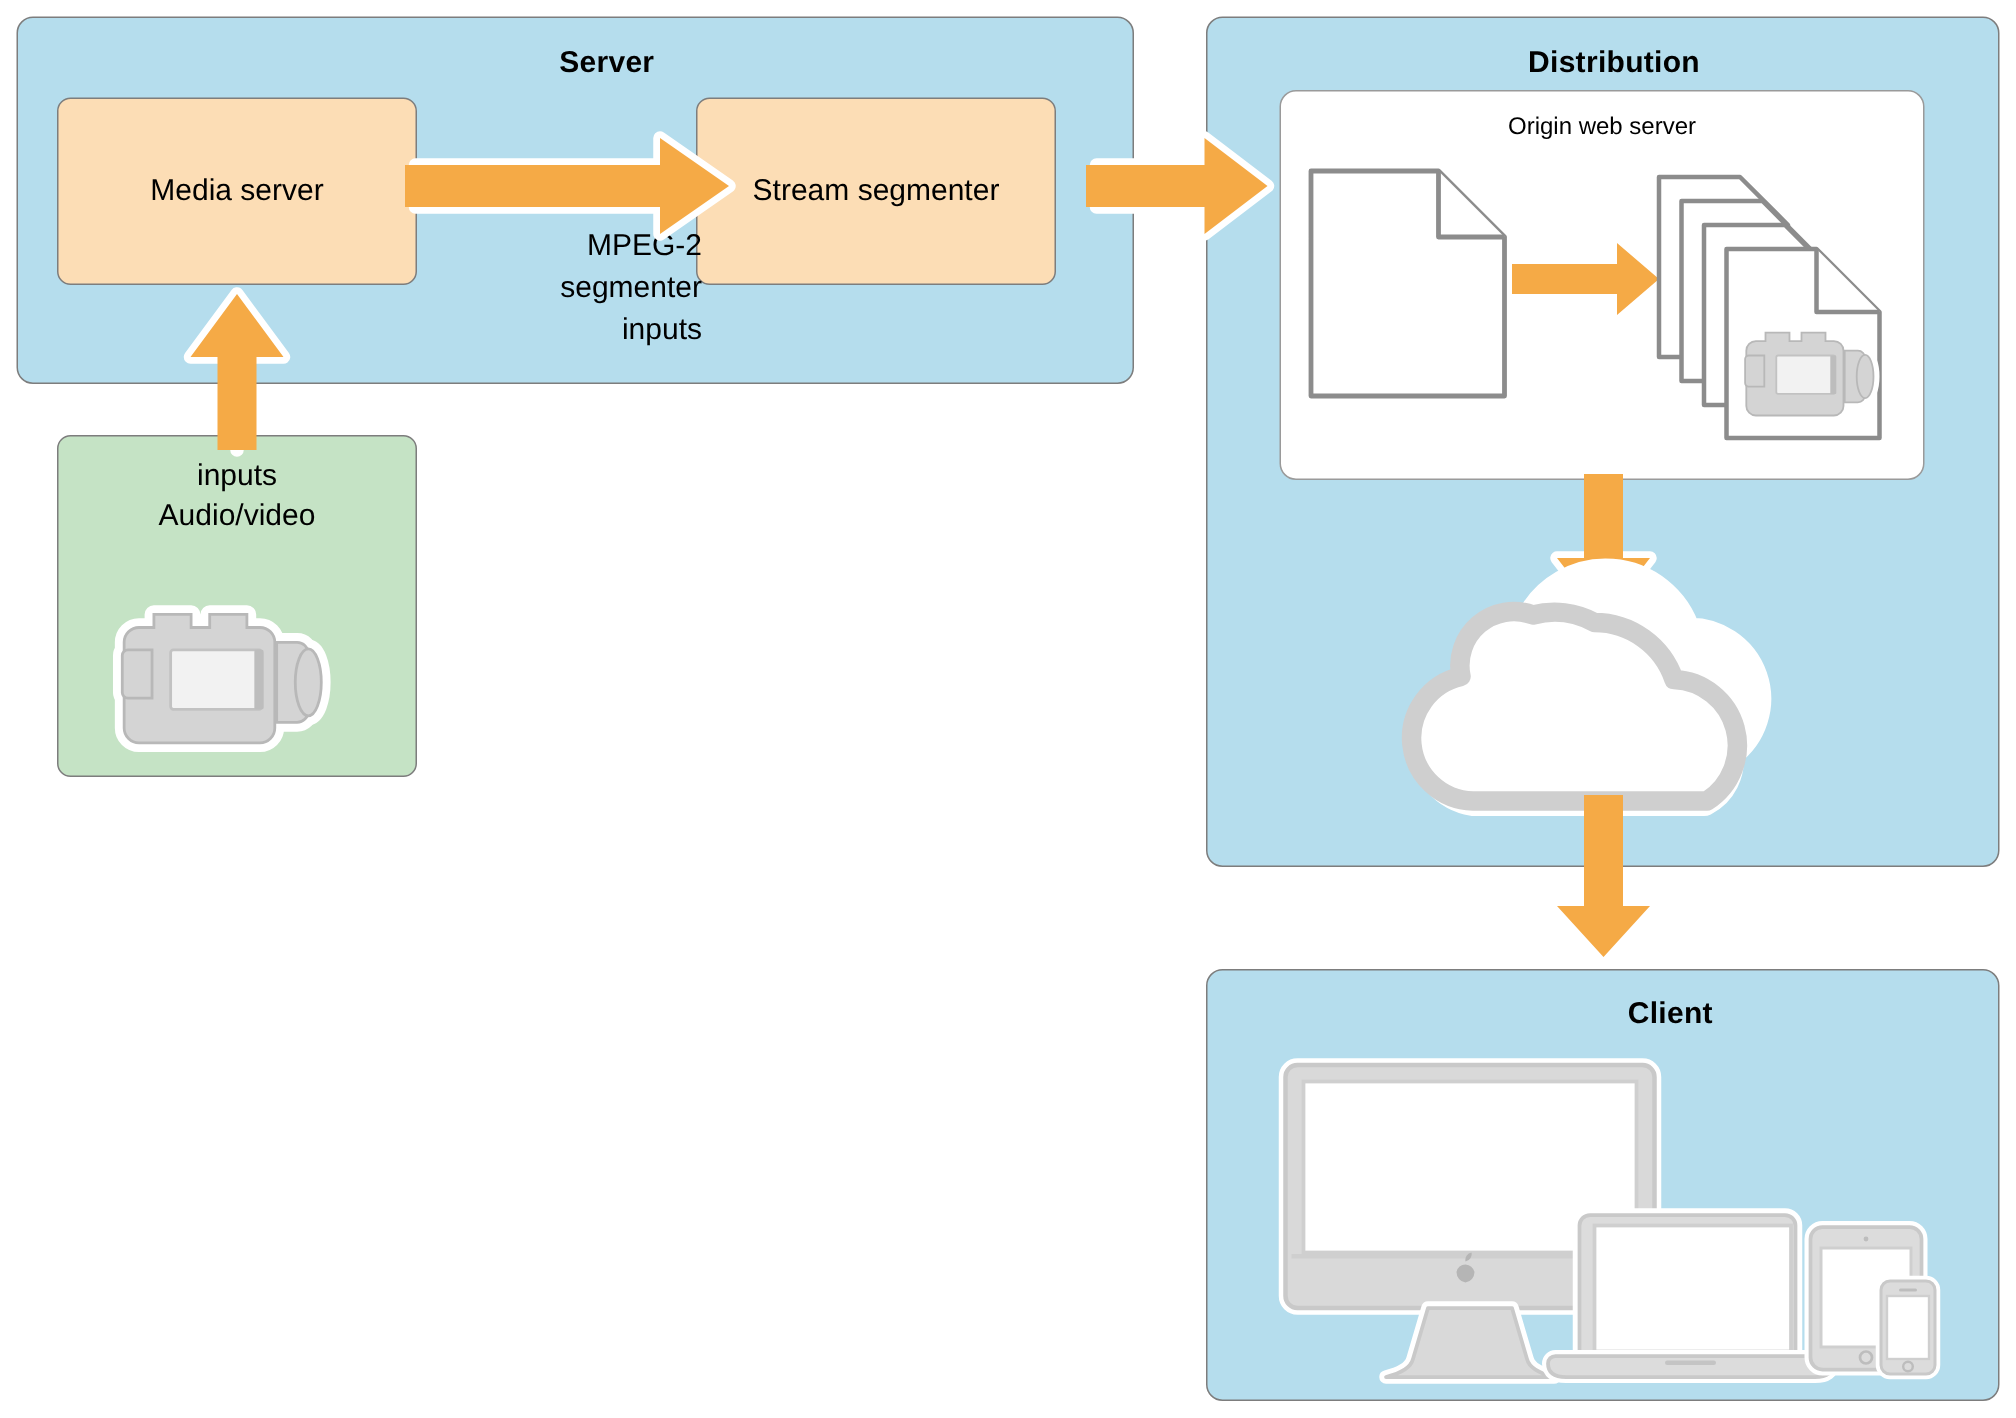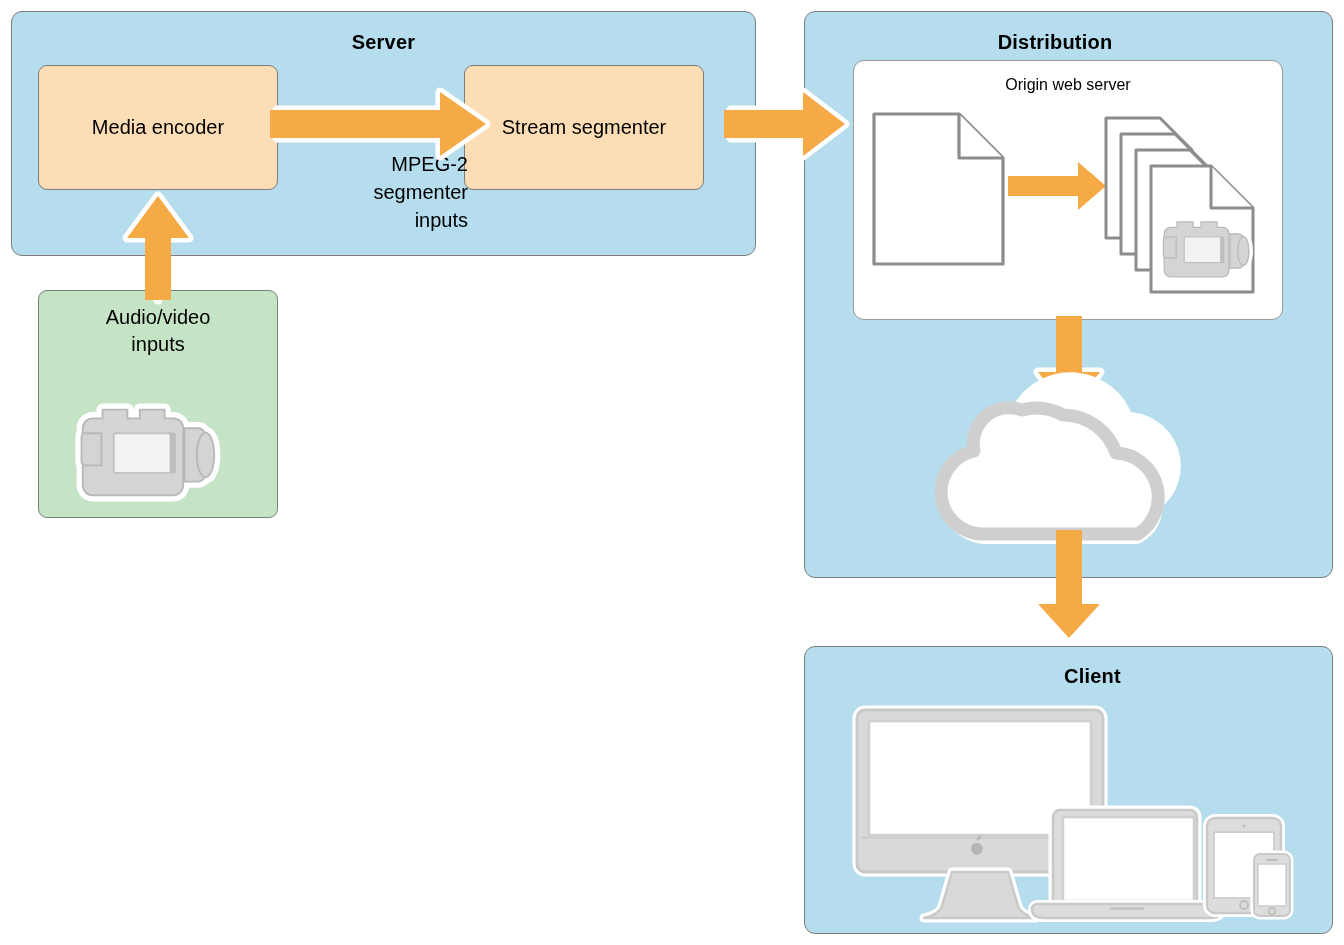--- a/index.html
+++ b/index.html
@@ -2,21 +2,21 @@
 <html><head>
 <meta charset="utf-8">
 <style>
   html,body{margin:0;padding:0;background:#ffffff;}
   body{width:1344px;height:945px;position:relative;overflow:hidden;
        font-family:"Liberation Sans","DejaVu Sans",sans-serif;color:#000;}
   .stage{position:absolute;left:0;top:0;width:1344px;height:945px;}
   .panel{position:absolute;background:#b5dded;border:1.5px solid #7d7d7d;
          border-radius:11px;box-sizing:border-box;}
   .panel-title{position:absolute;left:0;right:0;text-align:center;
-               font-weight:bold;font-size:20px;letter-spacing:.2px;}
+               font-weight:bold;font-size:20px;letter-spacing:.2px;padding-left:21px;}
   .obox{position:absolute;background:#fcddb5;border:1.5px solid #7d7d7d;
         border-radius:9px;box-sizing:border-box;display:flex;align-items:center;
         justify-content:center;font-size:20px;text-align:center;}
   .gbox{position:absolute;background:#c5e3c5;border:1.5px solid #7d7d7d;
         border-radius:9px;box-sizing:border-box;}
   .gbox-label{position:absolute;left:0;right:0;top:14px;text-align:center;
               font-size:20px;line-height:27px;}
   .wbox{position:absolute;background:#ffffff;border:1.5px solid #9a9a9a;
         border-radius:11px;box-sizing:border-box;}
   .wbox-label{position:absolute;left:0;right:0;top:12px;text-align:center;font-size:16px;}
@@ -30,38 +30,38 @@
 </head>
 <body>
 
 <div class="stage">
 
   <div class="panel" style="left:11px;top:11px;width:745px;height:245px;">
   </div>
   <div class="panel-title" style="left:11px;width:745px;top:31px;">Server</div>
 
   <div class="obox" style="left:38px;top:65px;width:240px;height:125px;">
-    <span>Media encoder</span>
+    <span>Media server</span>
   </div>
 
   <div class="obox" style="left:464px;top:65px;width:240px;height:125px;">
     <span>Stream segmenter</span>
   </div>
 
   <div class="side-label" style="left:303px;top:150px;width:165px;">
     <div>MPEG-2</div>
     <div>segmenter</div>
     <div>inputs</div>
   </div>
 
   <div class="gbox" style="left:38px;top:290px;width:240px;height:228px;">
   </div>
   <div class="gbox-label" style="left:38px;width:240px;top:304px;">
+    <div>inputs</div>
     <div>Audio/video</div>
-    <div>inputs</div>
   </div>
 
   <div class="panel" style="left:804px;top:11px;width:529px;height:567px;">
   </div>
   <div class="panel-title" style="left:804px;width:502px;top:31px;">Distribution</div>
 
   <div class="wbox" style="left:853px;top:60px;width:430px;height:260px;">
   </div>
   <div class="wbox-label" style="left:853px;width:430px;top:76px;">Origin web server</div>
 

